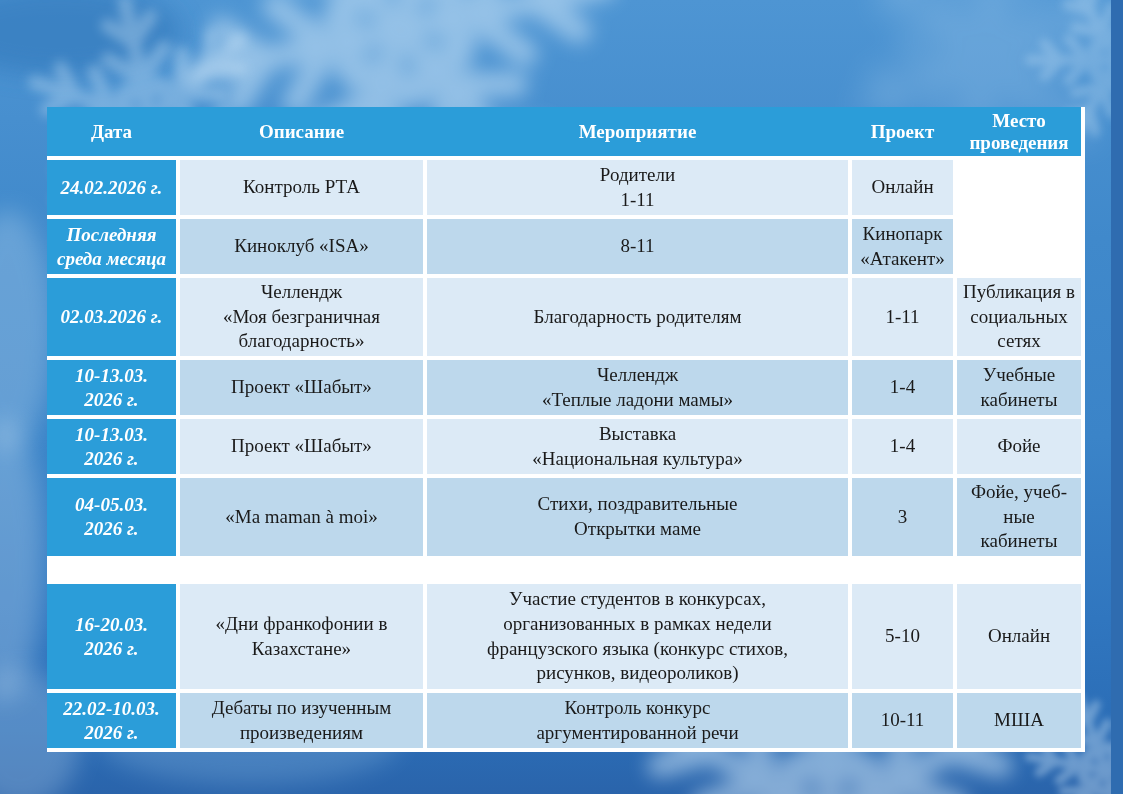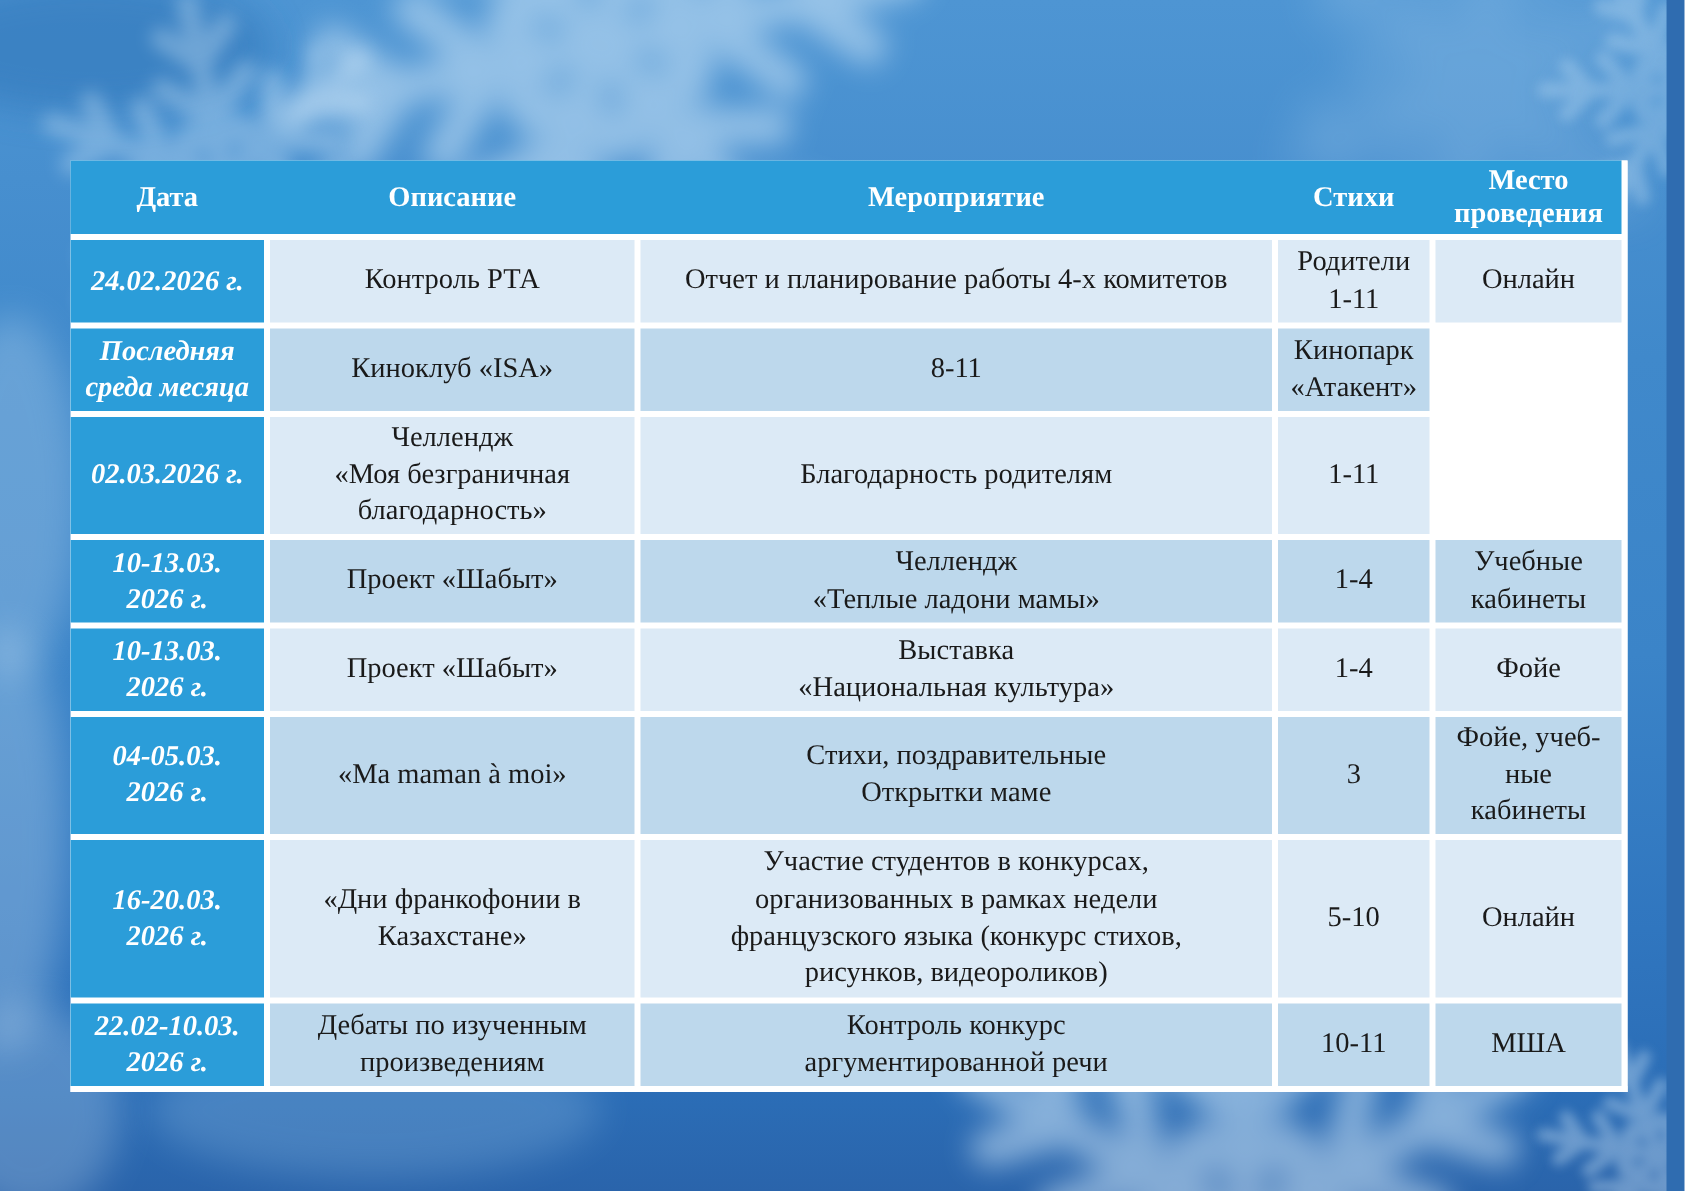--- a/index.html
+++ b/index.html
@@ -51,21 +51,21 @@
   }
   .td.date{
     background:var(--date_col_bg,#2B9DD9);
     color:var(--header_text,#ffffff);
     font-weight:bold;line-height:1.25;font-style:italic;
   }
   .r-light .td:not(.date){background:var(--row_light,#DCEAF6);}
   .r-dark  .td:not(.date){background:var(--row_dark,#BDD8EC);}
   .h1 .td{min-height:51px;}
   .h2 .td{min-height:71px;}
-  .h3 .td{min-height:101px;}
+  .h3 .td{min-height:101px;margin-top:24px;}
 </style>
 </head>
 <body>
 
 <div class="slide">
 
   <svg class="bg-svg" viewBox="0 0 1123 794" xmlns="http://www.w3.org/2000/svg" aria-hidden="true">
     <defs>
       <filter id="soft" x="-40%" y="-40%" width="180%" height="180%">
         <feGaussianBlur stdDeviation="5"></feGaussianBlur>
@@ -121,29 +121,28 @@
     <g transform="translate(1105,770) scale(0.7) rotate(40)" opacity="0.4" filter="url(#soft)">
       <use href="#flake"></use>
     </g>
   </svg>
 
   <div class="sched">
     <div class="thead">
       <div class="th">Дата</div>
       <div class="th">Описание</div>
       <div class="th">Мероприятие</div>
-      <div class="th">Стихи</div>
+      <div class="th">Проект</div>
       <div class="th">Место
 проведения</div>
     </div>
 
     <div class="trow r-light h1">
       <div class="td date">24.02.2026 г.</div>
       <div class="td">Контроль РТА</div>
-      <div class="td">Отчет и планирование работы 4-х комитетов</div>
       <div class="td">Родители
 1-11</div>
       <div class="td">Онлайн</div>
     </div>
 
     <div class="trow r-dark h1">
       <div class="td date">Последняя
 среда месяца</div>
       <div class="td">Киноклуб «ISA»</div>
       <div class="td">8-11</div>
@@ -151,20 +150,23 @@
 «Атакент»</div>
     </div>
 
     <div class="trow r-light h2">
       <div class="td date">02.03.2026 г.</div>
       <div class="td">Челлендж
 «Моя безграничная
 благодарность»</div>
       <div class="td">Благодарность родителям</div>
       <div class="td">1-11</div>
+      <div class="td">Публикация в
+социальных
+сетях</div>
     </div>
 
     <div class="trow r-dark h1">
       <div class="td date">10-13.03.
 2026 г.</div>
       <div class="td">Проект «Шабыт»</div>
       <div class="td">Челлендж
 «Теплые ладони мамы»</div>
       <div class="td">1-4</div>
       <div class="td">Учебные

